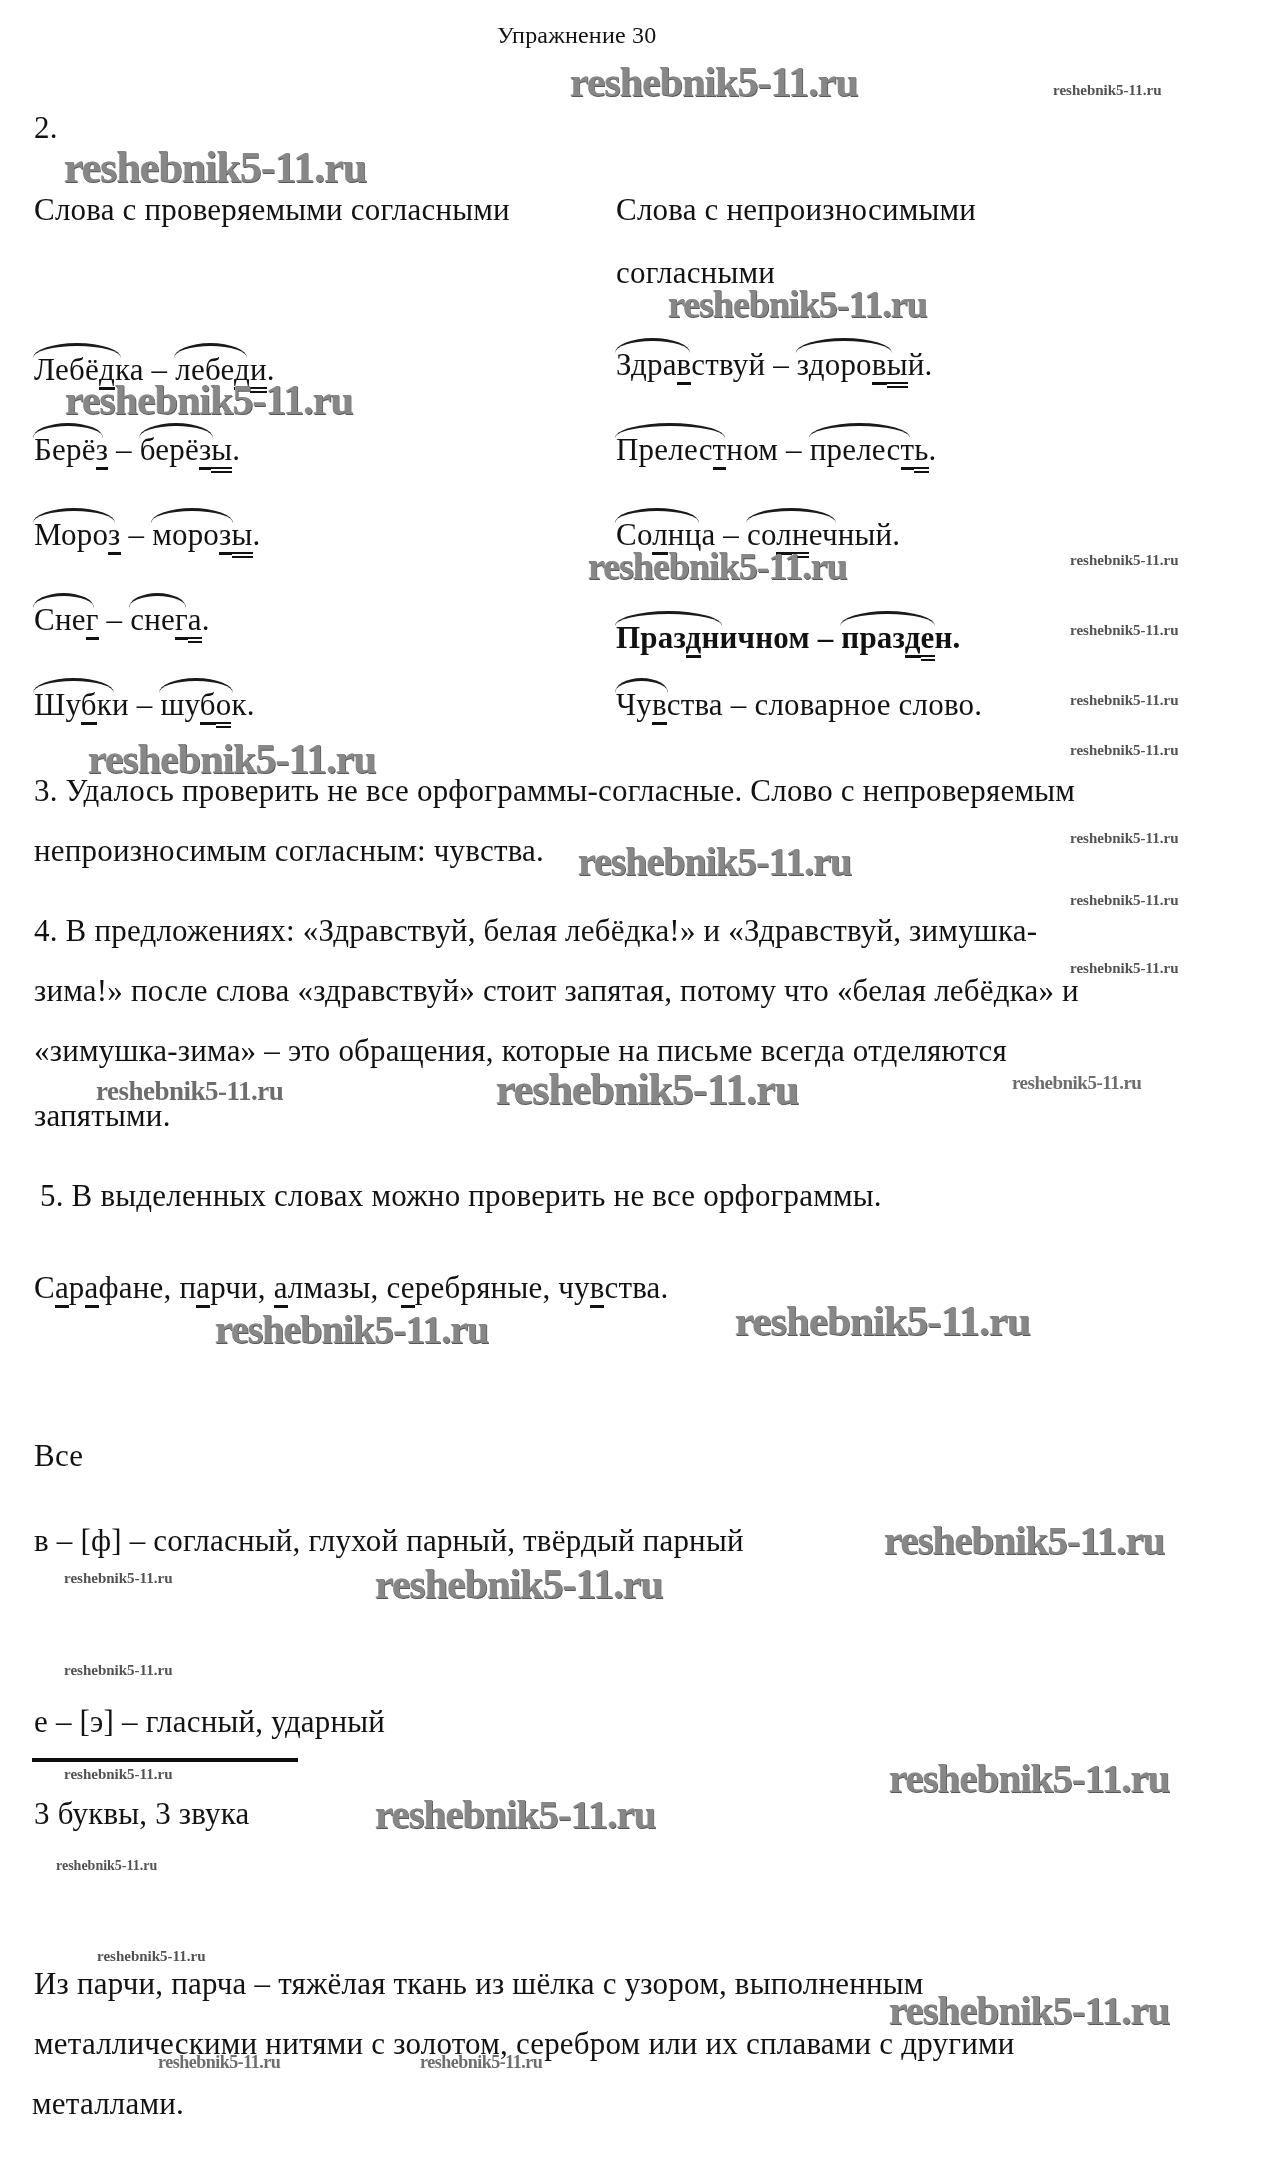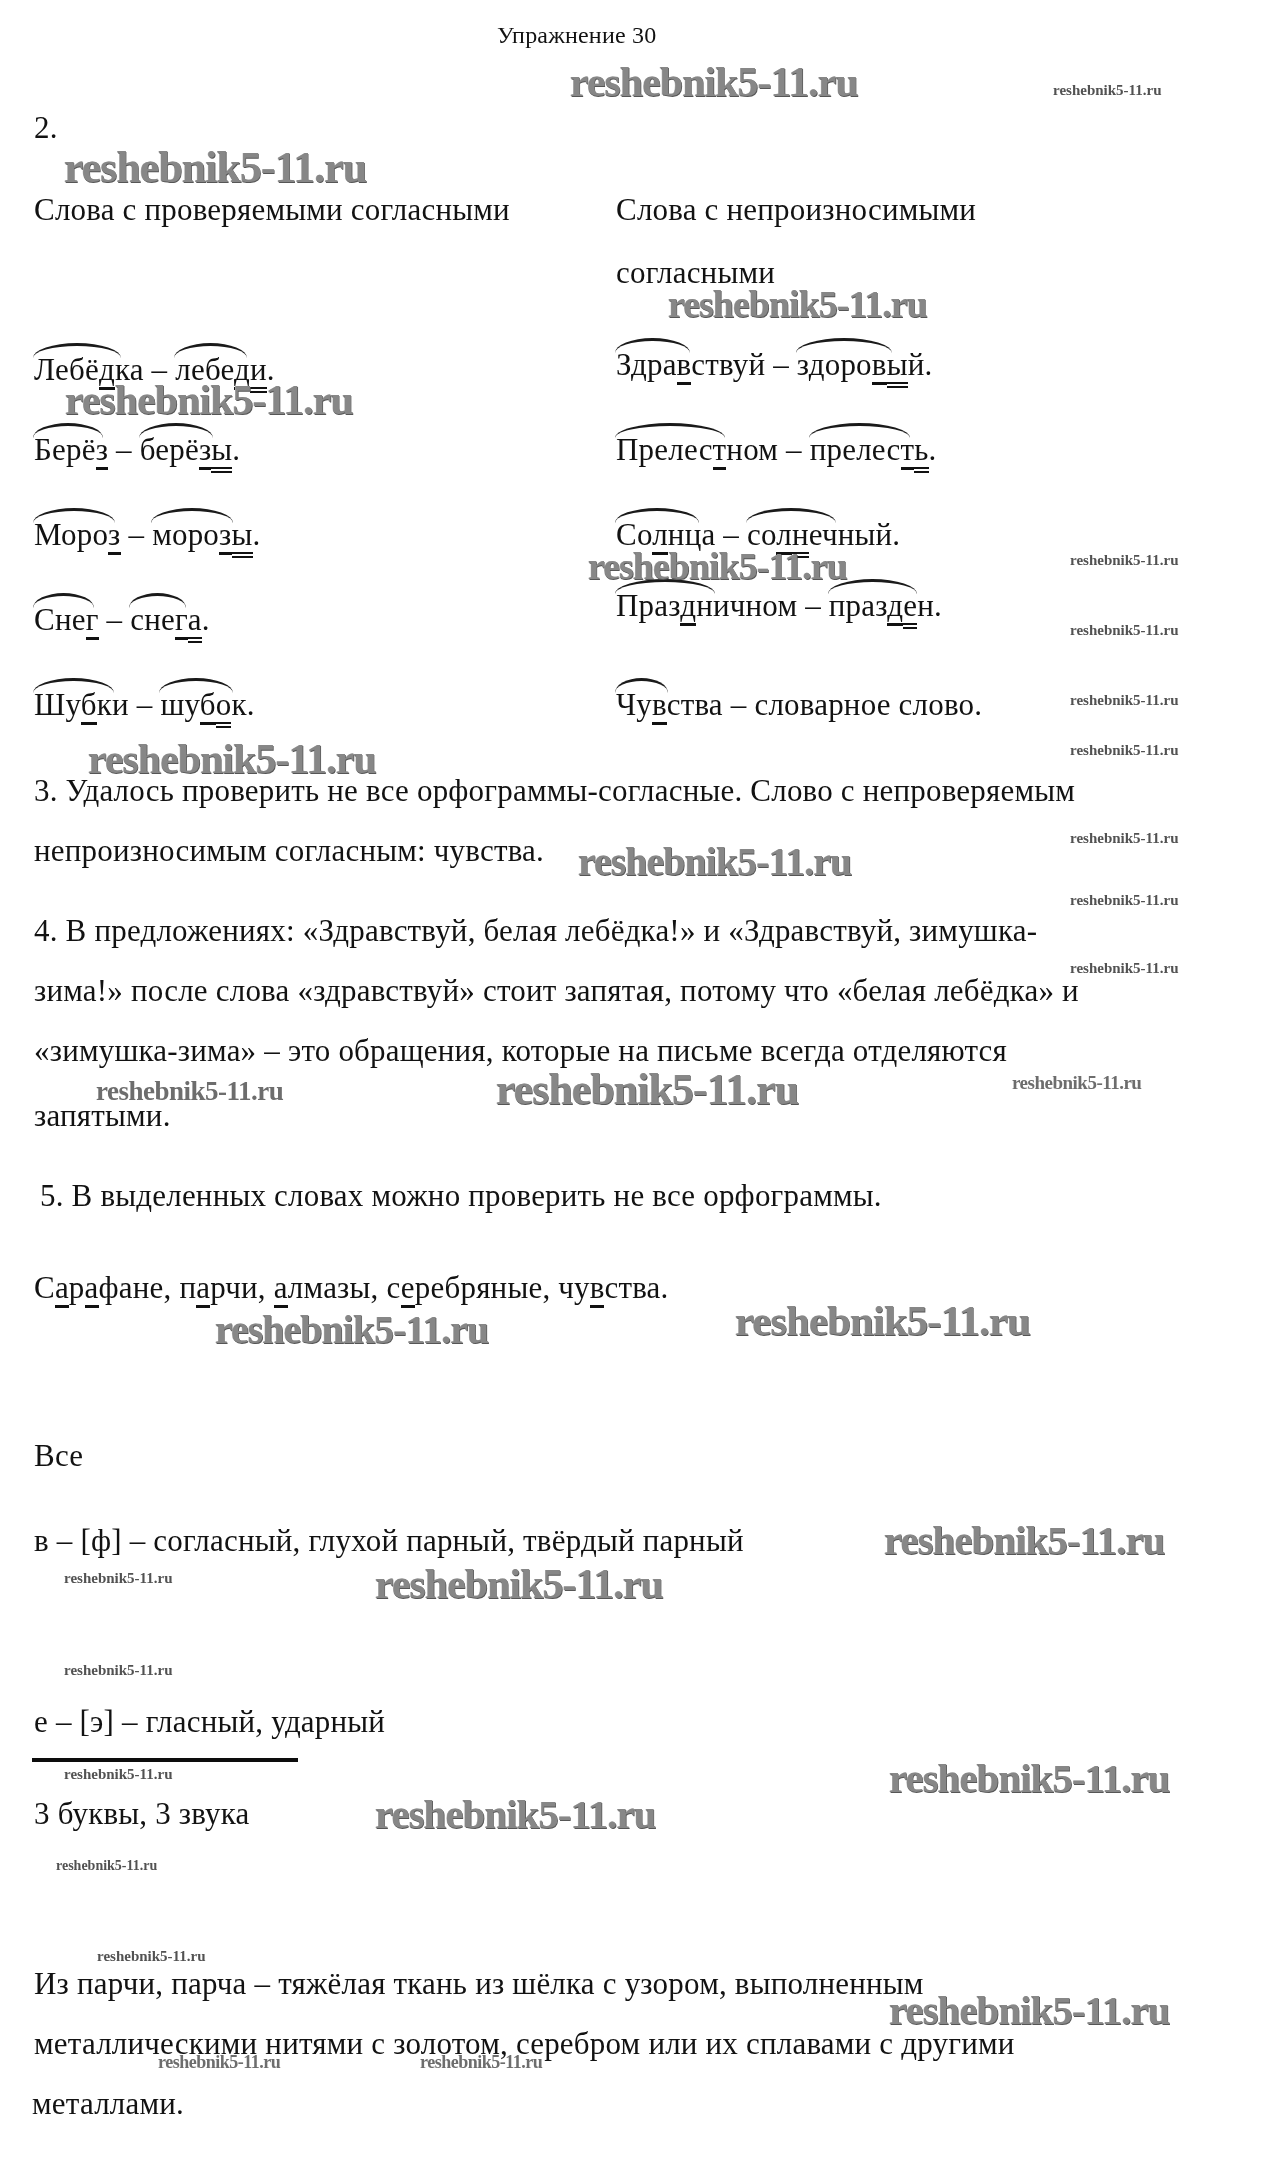--- a/index.html
+++ b/index.html
@@ -87,21 +87,21 @@
   <div class="line" style="left:34px;top:1966px;">Из парчи, парча – тяжёлая ткань из шёлка с узором, выполненным</div>
   <div class="line" style="left:32px;top:2086px;text-align:center;">металлами.</div>
 
 <div class="line row" style="left: 34px; top: 328px; margin-top: 24px;"><span class="word"><span class="arc" style="width: 80%;"></span>Лебё<span class="u">д</span>ка</span> – <span class="word"><span class="arc" style="width: 80%;"></span>лебе<span class="u">д</span><span class="uu">и</span></span>.</div>
     <div class="line row" style="left: 616px; top: 347px;"><span class="word"><span class="arc" style="width: 50%;"></span>Здра<span class="u">в</span>ствуй</span> – <span class="word"><span class="arc" style="width: 75%;"></span>здоро<span class="u">в</span><span class="uu">ы</span>й</span>.</div>
     <div class="line row" style="left: 34px; top: 432px;"><span class="word"><span class="arc" style="width: 95%;"></span>Берё<span class="u">з</span></span> – <span class="word"><span class="arc" style="width: 80%;"></span>берё<span class="u">з</span><span class="uu">ы</span></span>.</div>
     <div class="line row" style="left: 616px; top: 432px;"><span class="word"><span class="arc" style="width: 68%;"></span>Прелес<span class="u">т</span>ном</span> – <span class="word"><span class="arc" style="width: 85%;"></span>прелес<span class="u">т</span><span class="uu">ь</span></span>.</div>
     <div class="line row" style="left: 34px; top: 517px;"><span class="word"><span class="arc" style="width: 95%;"></span>Моро<span class="u">з</span></span> – <span class="word"><span class="arc" style="width: 82%;"></span>моро<span class="u">з</span><span class="uu">ы</span></span>.</div>
     <div class="line row" style="left: 616px; top: 517px;"><span class="word"><span class="arc" style="width: 85%;"></span>Со<span class="u">л</span>нца</span> – <span class="word"><span class="arc" style="width: 62%;"></span>со<span class="u">л</span><span class="uu">н</span>ечный</span>.</div>
     <div class="line row" style="left: 34px; top: 602px;"><span class="word"><span class="arc" style="width: 95%;"></span>Сне<span class="u">г</span></span> – <span class="word"><span class="arc" style="width: 80%;"></span>сне<span class="u">г</span><span class="uu">а</span></span>.</div>
-    <div class="line row" style="left: 616px; top: 588px;"><span class="word"><span class="arc" style="width: 55%;"></span>Праз<span class="u">д</span>ничном</span> – <span class="word"><span class="arc" style="width: 85%;"></span>праз<span class="u">д</span><span class="uu">е</span>н</span>.</div>
+    <div class="line row" style="left: 616px; top: 620px; font-weight: bold;"><span class="word"><span class="arc" style="width: 55%;"></span>Праз<span class="u">д</span>ничном</span> – <span class="word"><span class="arc" style="width: 85%;"></span>праз<span class="u">д</span><span class="uu">е</span>н</span>.</div>
     <div class="line row" style="left: 34px; top: 687px;"><span class="word"><span class="arc" style="width: 85%;"></span>Шу<span class="u">б</span>ки</span> – <span class="word"><span class="arc" style="width: 85%;"></span>шу<span class="u">б</span><span class="uu">о</span>к</span>.</div>
     <div class="line row" style="left: 616px; top: 687px;"><span class="word"><span class="arc" style="width: 50%;"></span>Чу<span class="u">в</span>ства</span> – словарное слово.</div>
     <div class="wm wm-big" style="left: 570px; top: 58px; font-size: 42px;">reshebnik5-11.ru</div>
     <div class="wm wm-small" style="left: 1053px; top: 82px; font-size: 15px;">reshebnik5-11.ru</div>
     <div class="wm wm-big" style="left: 64px; top: 142px; font-size: 44px;">reshebnik5-11.ru</div>
     <div class="wm wm-big" style="left: 668px; top: 282px; font-size: 38px;">reshebnik5-11.ru</div>
     <div class="wm wm-big" style="left: 65px; top: 376px; font-size: 42px;">reshebnik5-11.ru</div>
     <div class="wm wm-big" style="left: 588px; top: 544px; font-size: 38px;">reshebnik5-11.ru</div>
     <div class="wm wm-small" style="left: 1070px; top: 552px; font-size: 15px;">reshebnik5-11.ru</div>
     <div class="wm wm-small" style="left: 1070px; top: 622px; font-size: 15px;">reshebnik5-11.ru</div>

